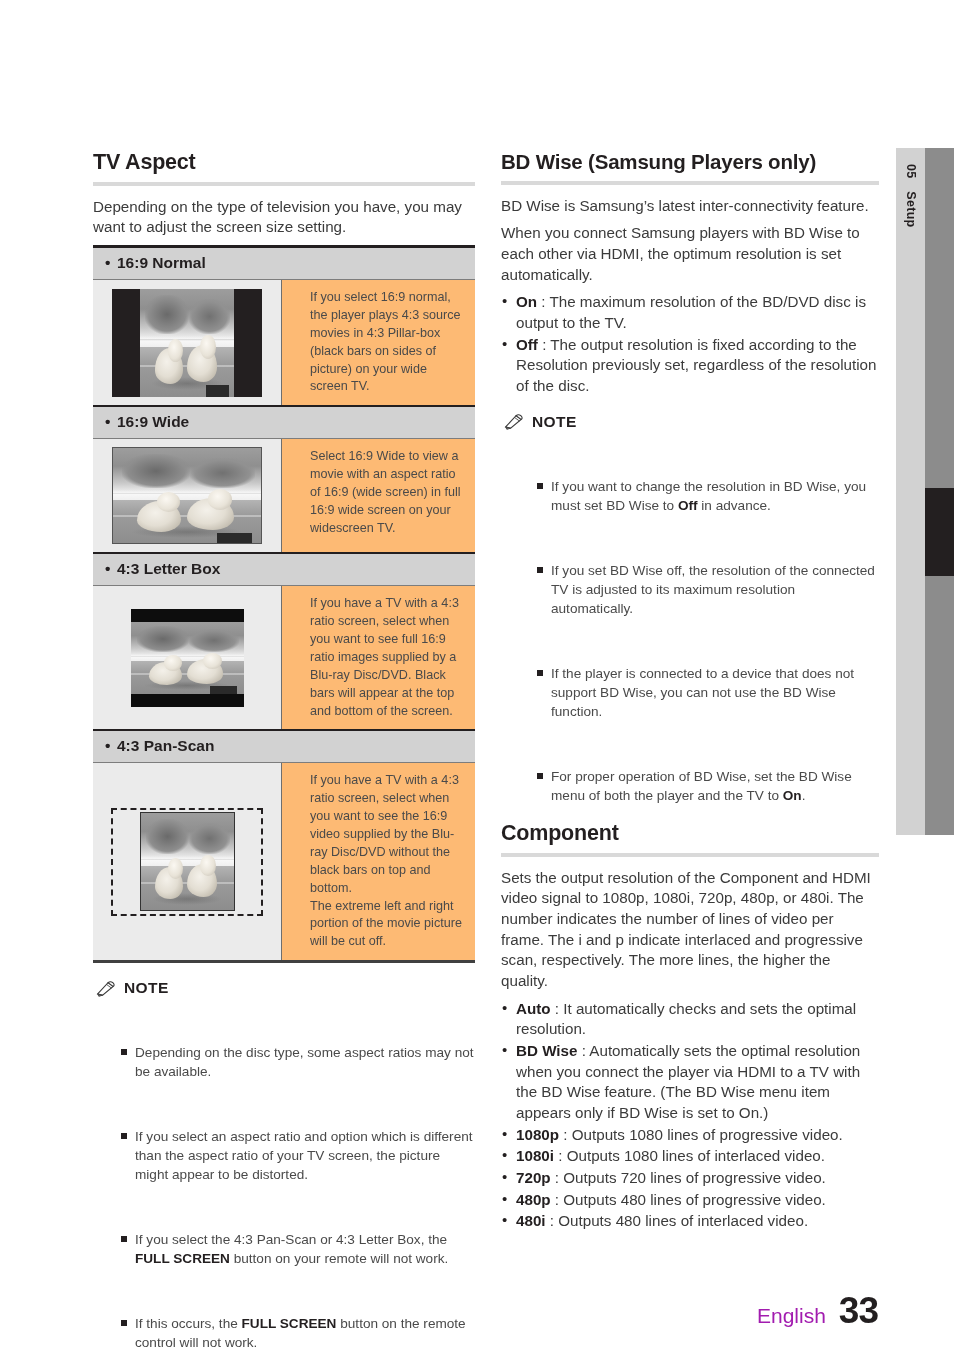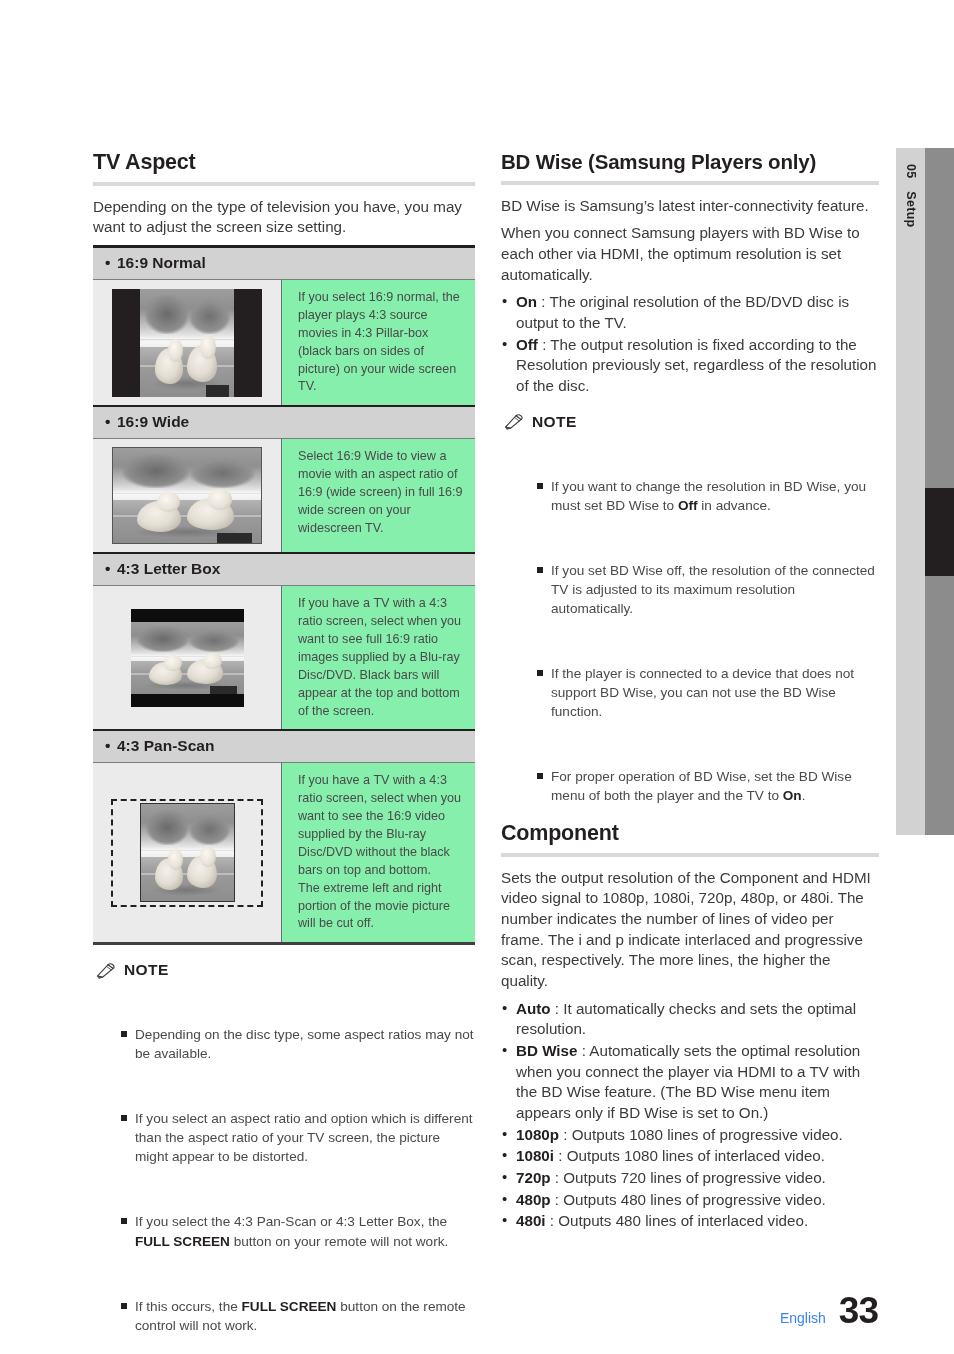--- a/index.html
+++ b/index.html
@@ -147,22 +147,22 @@
     background: #ebebeb;
     border-right: 1px solid #6e6e6e;
     display: flex;
     align-items: center;
     justify-content: center;
     padding: 8px 0;
     box-sizing: border-box;
   }
   .asp-desc {
     flex: 1;
-    background: #86efac;
-    padding: 9px 10px 9px 16px;
+    background: #fdba74;
+    padding: 9px 10px 9px 28px;
     font-size: 12.6px;
     line-height: 1.42;
     color: #4a4a4a;
     box-sizing: border-box;
   }
 
   
   .scene {
     position: relative;
     overflow: hidden;
@@ -284,21 +284,21 @@
 
   
   #footer {
     position: absolute;
     right: 76px;
     bottom: 22px;
     display: flex;
     align-items: baseline;
     gap: 13px;
   }
-  #footer-lang { font-size: 14px; color: #3b82f6; }
+  #footer-lang { font-size: 21px; color: #a21caf; }
   #footer-page { font-size: 37px; font-weight: bold; color: #231f20; letter-spacing: -1px; }
 </style>
 </head>
 <body>
 
 <div id="side-tab">
   <div id="side-tab-label">
     <span class="num">05</span>
     <span>Setup</span>
   </div>
@@ -435,21 +435,21 @@
 
   <div class="col" id="col-right">
 
     <h2 class="section-title tight">BD Wise (Samsung Players only)</h2>
     <div class="title-rule"></div>
 
     <p class="body">BD Wise is Samsung’s latest inter-connectivity feature.</p>
     <p class="body">When you connect Samsung players with BD Wise to each other via HDMI, the optimum resolution is set automatically.</p>
 
     <ul class="opts" id="bdwise-opts">
-        <li><b>On</b><span> : The original resolution of the BD/DVD disc is output to the TV.</span></li>
+        <li><b>On</b><span> : The maximum resolution of the BD/DVD disc is output to the TV.</span></li>
         <li><b>Off</b><span> : The output resolution is fixed according to the Resolution previously set, regardless of the resolution of the disc.</span></li>
       </ul>
 
     <div class="note-head">
       <svg class="pencil" viewBox="0 0 24 20">
         <path d="M2 16.5 L14.5 3 L20.5 7.5 L8 18 Z" fill="#ffffff" stroke="#3b3b3b" stroke-width="1.3"></path>
         <path d="M14.5 3 C16.5 1.2 19 1.6 20.8 3.6 C22.2 5.2 22 7 20.5 7.5 Z" fill="#ffffff" stroke="#3b3b3b" stroke-width="1.3"></path>
         <path d="M2 16.5 L8 18 L3.4 19.4 Z" fill="#6f6f6f" stroke="#3b3b3b" stroke-width="1"></path>
         <line x1="12.6" y1="5.1" x2="18.6" y2="9.5" stroke="#3b3b3b" stroke-width="1"></line>
       </svg>

